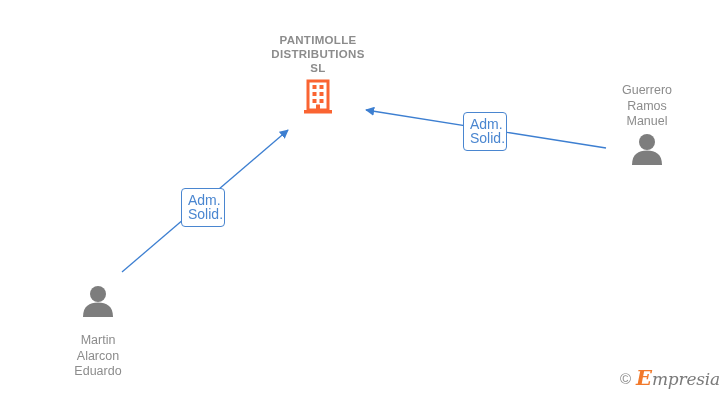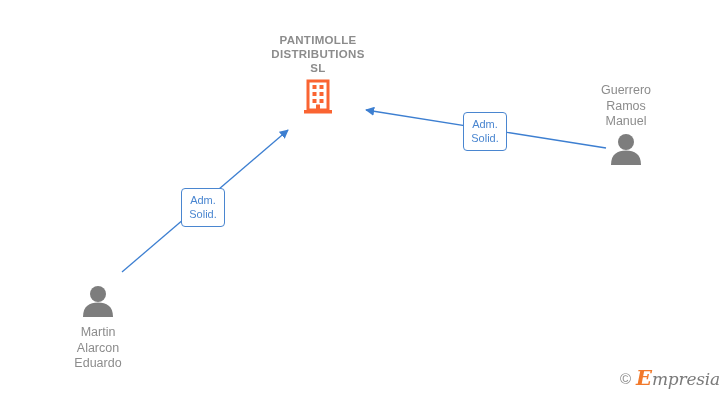--- a/index.html
+++ b/index.html
@@ -57,30 +57,30 @@
     color: #8c8c8c;
     font-size: 12.5px;
     line-height: 15.5px;
     white-space: pre-line;
   }
   .person-icon {
     display: block;
     margin: 0 auto;
   }
   .person-node.name-above .person-name { margin-bottom: 3px; }
-  .person-node.name-below .person-name { margin-top: 4px; }
+  .person-node.name-below .person-name { margin-top: 12px; }
 
   
   .rel-label {
     position: absolute;
     border: 1px solid #4a86d0;
     border-radius: 4px;
     background: #ffffff;
     color: #4a86d0;
-    font-size: 11px;
+    font-size: 14px;
     line-height: 14px;
     text-align: center;
     padding: 4px 6px 5px 6px;
     white-space: pre-line;
     box-sizing: border-box;
   }
 
   
   .watermark {
     position: absolute;
@@ -143,21 +143,21 @@
         <rect x="12.5" y="20" width="4" height="4" fill="#fa6432"></rect>
         <rect x="19.5" y="20" width="4" height="4" fill="#fa6432"></rect>
 
         <rect x="16" y="25.5" width="4" height="5.5" fill="#fa6432"></rect>
 
         <rect x="4" y="31" width="28" height="3.5" fill="#fa6432"></rect>
       </svg>
     </span>
   </div>
 
-  <div class="person-node name-above" style="left:551px; top:83px;">
+  <div class="person-node name-above" style="left:572px; top:83px;">
     <div class="person-name">Guerrero
 Ramos
 Manuel</div>
     <span class="person-icon">
       <svg width="34" height="32" viewBox="0 0 34 32" xmlns="http://www.w3.org/2000/svg">
         <circle cx="17" cy="9" r="8" fill="#7d7d7d"></circle>
         <path d="M 2 32 C 2 21 8.5 17.5 17 17.5 C 25.5 17.5 32 21 32 32 Z" fill="#7d7d7d"></path>
       </svg>
     </span>
   </div>

